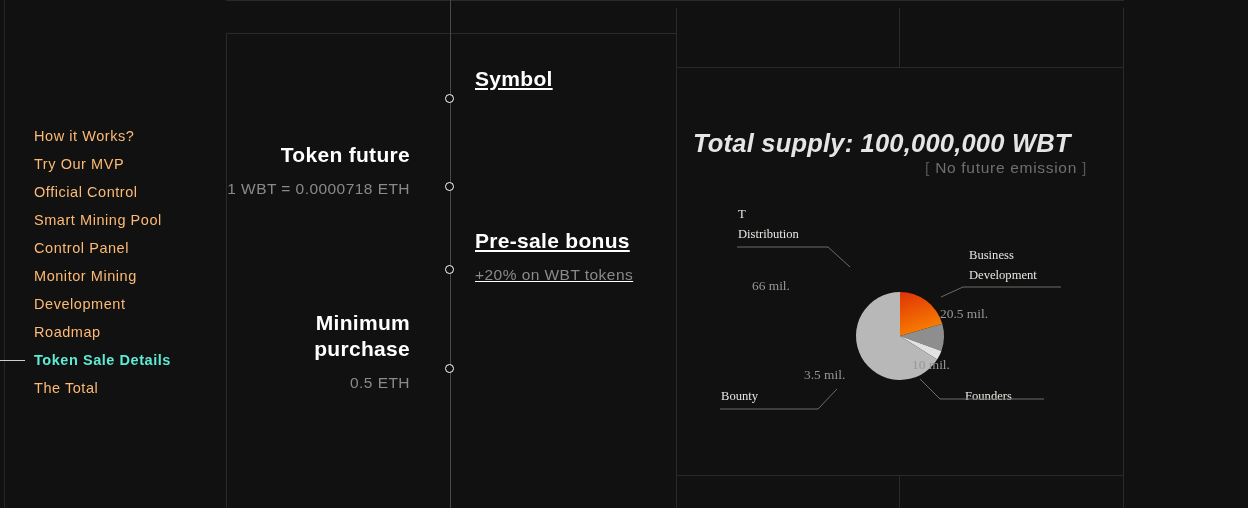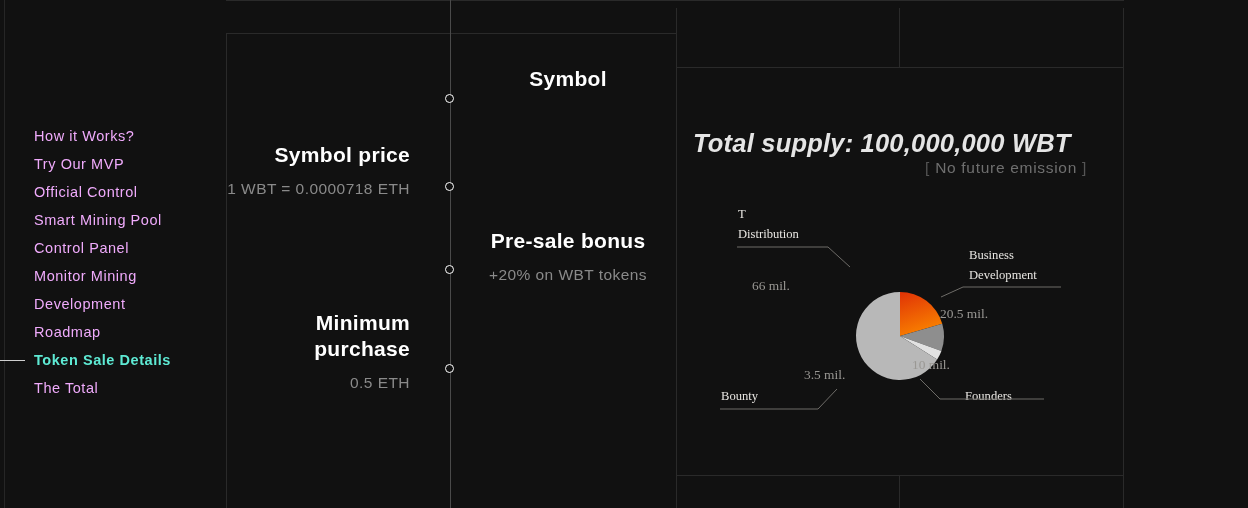--- a/index.html
+++ b/index.html
@@ -35,21 +35,21 @@
   }
   .nav-item {
     position: relative;
     height: 28px;
     display: flex;
     align-items: center;
     padding-left: 34px;
     box-sizing: border-box;
     font-size: 14.5px;
     letter-spacing: 0.55px;
-    color: #f0abfc;
+    color: #fdba74;
     white-space: nowrap;
   }
   .nav-item.active {
     color: #5eead4;
     font-weight: 700;
   }
   .nav-dash {
     position: absolute;
     left: 0;
     top: 50%;
@@ -113,23 +113,24 @@
     width: 210px;
   }
   .tl-block.side-left {
     left: 0;
     text-align: right;
     padding-right: 26px;
     box-sizing: border-box;
   }
   .tl-block.side-right {
     left: 225px;
-    text-align: center;
+    text-align: left;
     padding-left: 24px;
     box-sizing: border-box;
+    text-decoration: underline;
   }
   .tl-title {
     font-size: 21px;
     font-weight: 700;
     color: #ffffff;
     letter-spacing: 0.3px;
     line-height: 26px;
   }
   .tl-value {
     margin-top: 11px;
@@ -245,21 +246,21 @@
   <div class="col-left-rule"></div>
   <div class="col-top-rule"></div>
   <div class="timeline-axis"></div>
   <div id="timeline-host">
       <div class="tl-dot" style="top: 94px;"></div>
       <div class="tl-block side-right" style="top: 66px;">
         <div class="tl-title">Symbol</div>
       </div>
       <div class="tl-dot" style="top: 182px;"></div>
       <div class="tl-block side-left" style="top: 142px;">
-        <div class="tl-title">Symbol price</div>
+        <div class="tl-title">Token future</div>
         <div class="tl-value">1 WBT = 0.0000718 ETH</div>
       </div>
       <div class="tl-dot" style="top: 265px;"></div>
       <div class="tl-block side-right" style="top: 228px;">
         <div class="tl-title">Pre-sale bonus</div>
         <div class="tl-value">+20% on WBT tokens</div>
       </div>
       <div class="tl-dot" style="top: 364px;"></div>
       <div class="tl-block side-left" style="top: 310px;">
         <div class="tl-title">Minimum purchase</div>

